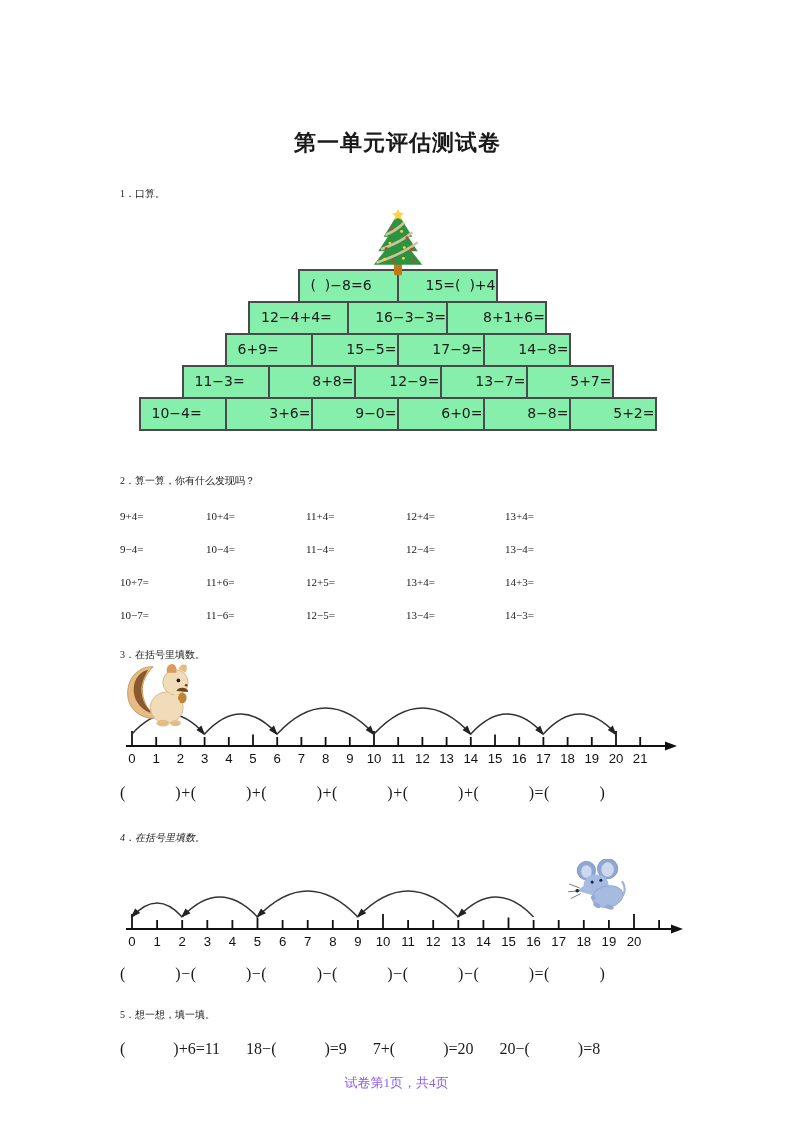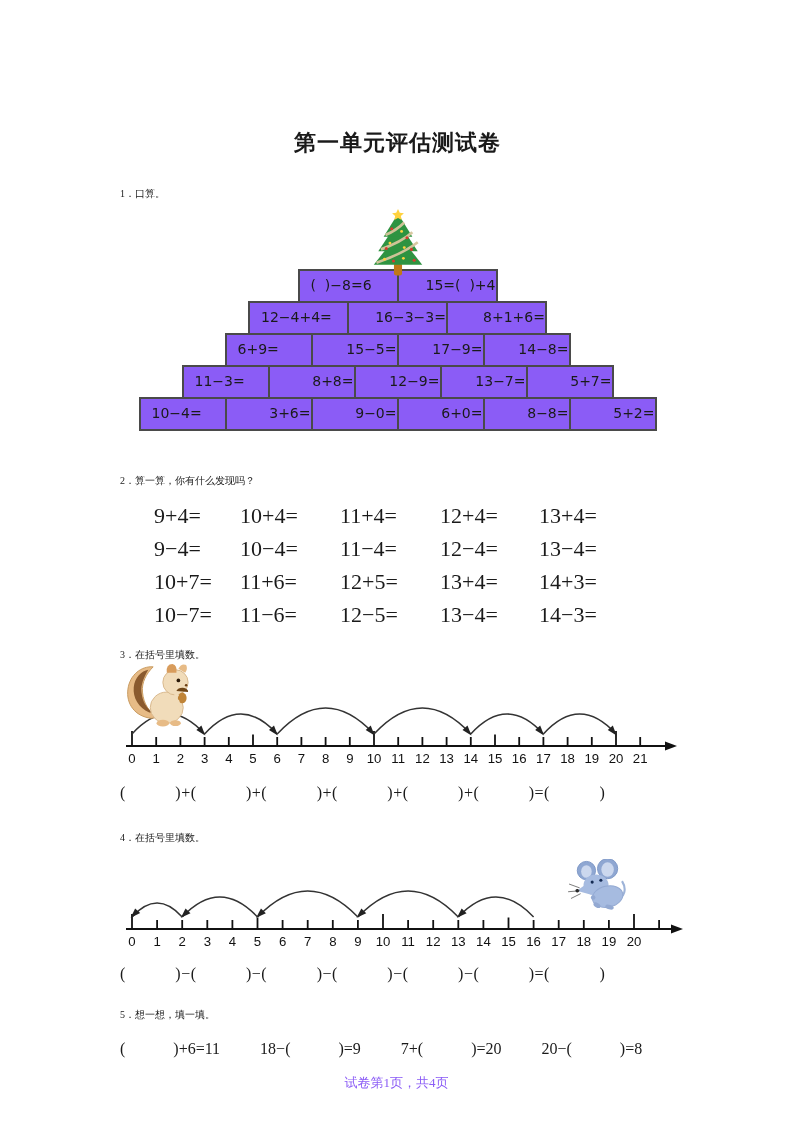--- a/index.html
+++ b/index.html
@@ -7,44 +7,44 @@
         font-family:"Liberation Serif","DejaVu Serif",serif;color:#1a1a1a;}
   .content{padding:112px 118px 0 120px;}
   .title{margin:16px;font-size:22px;font-weight:bold;text-align:center;letter-spacing:1px;}
   .qlabel{font-size:10px;line-height:19px;margin:0;}
   #q1-label{margin-top:26px;}
   
   .pyramid-wrap{position:relative;margin-top:12px;padding-top:54px;}
   .tree{position:absolute;top:-6px;left:50%;margin-left:-28px;z-index:2;}
   .pyr-row{display:flex;justify-content:center;}
   .pyr-row + .pyr-row{margin-top:-2px;}
-  .pyr-cell{height:34px;box-sizing:border-box;border:2px solid #4a4a4a;background:#8b5cf6;
+  .pyr-cell{height:34px;box-sizing:border-box;border:2px solid #4a4a4a;background:#86efac;
             font-family:"DejaVu Sans","Liberation Sans",sans-serif;font-size:14px;
             line-height:29px;padding-left:11px;white-space:pre;}
   .pyr-cell + .pyr-cell{margin-left:-2px;text-align:right;}
   .r0 .pyr-cell,.r1 .pyr-cell{width:101px;}
   .r2 .pyr-cell,.r3 .pyr-cell,.r4 .pyr-cell{width:88px;}
   
   #q2-label{margin-top:40px;}
   .q2-grid{display:grid;grid-template-columns:86px 100px 100px 99px auto;
-           margin-top:16px;row-gap:13px;font-size:22px;margin-left:34px;}
+           margin-top:16px;row-gap:13px;font-size:11px;}
   .q2-cell{line-height:20px;}
   
   #q3-label{margin-top:20px;}
   .nl-wrap{position:relative;}
   .nl-wrap.first{margin-top:8px;}
   .nl-wrap.second{margin-top:10px;}
   .nl-wrap svg.numberline{display:block;}
   .nl-num{font-family:"Liberation Sans","DejaVu Sans",sans-serif;font-size:13.2px;fill:#111;}
   .squirrel{position:absolute;left:2px;top:-10px;}
   .mouse{position:absolute;left:448px;top:2px;}
   .formula{font-size:16px;white-space:pre;margin-top:12px;letter-spacing:.5px;}
-  #q4-label{margin-top:26px;}
+  #q4-label{margin-top:26px;font-style:italic;}
   #q5-label{margin-top:22px;}
-  .q5-row{display:flex;gap:40px;margin-top:16px;font-size:16px;}
+  .q5-row{display:flex;gap:26px;margin-top:16px;font-size:16px;}
   .q5-item{white-space:pre;}
   .footer{position:absolute;left:0;bottom:30px;width:100%;text-align:center;
           font-size:13px;color:#8b5cf6;}
 </style>
 </head>
 <body>
 
 <div class="page">
   <div class="content">
 

